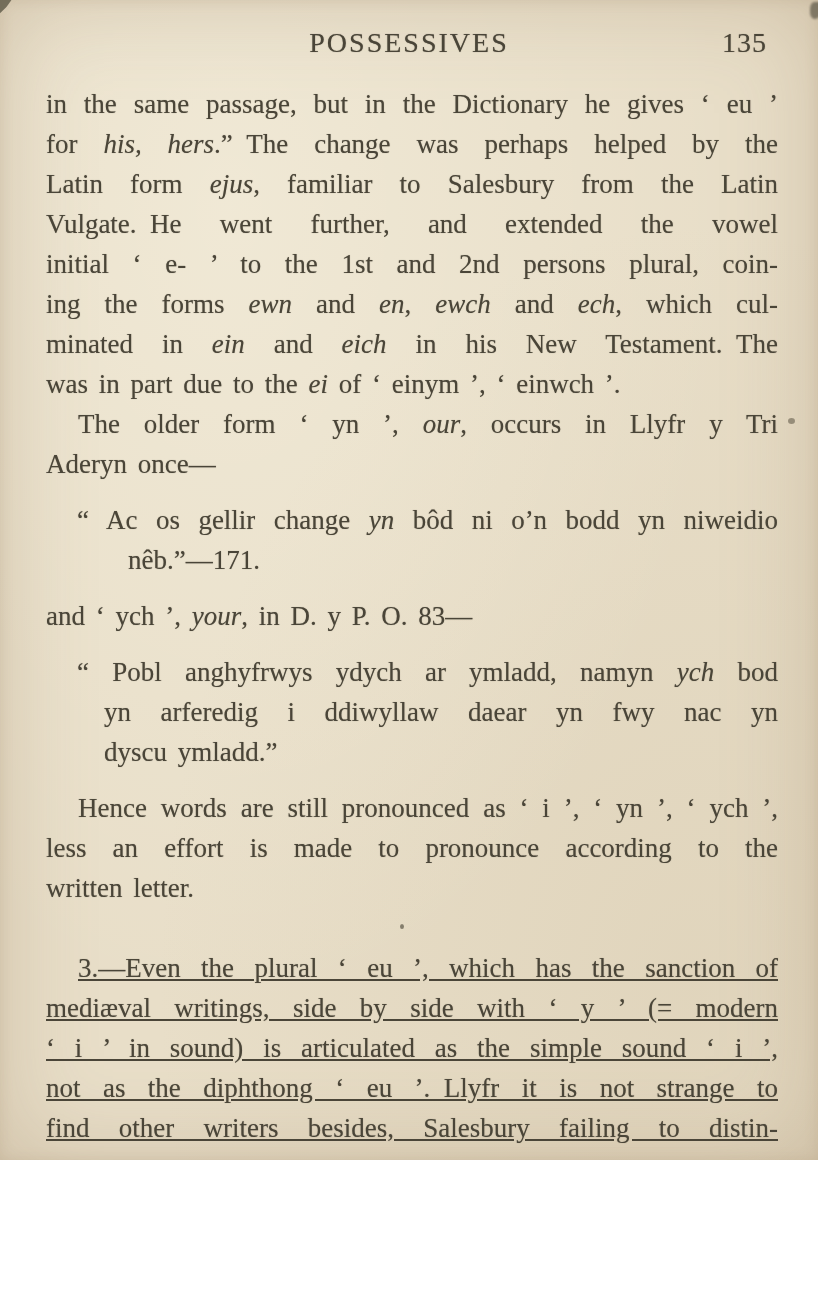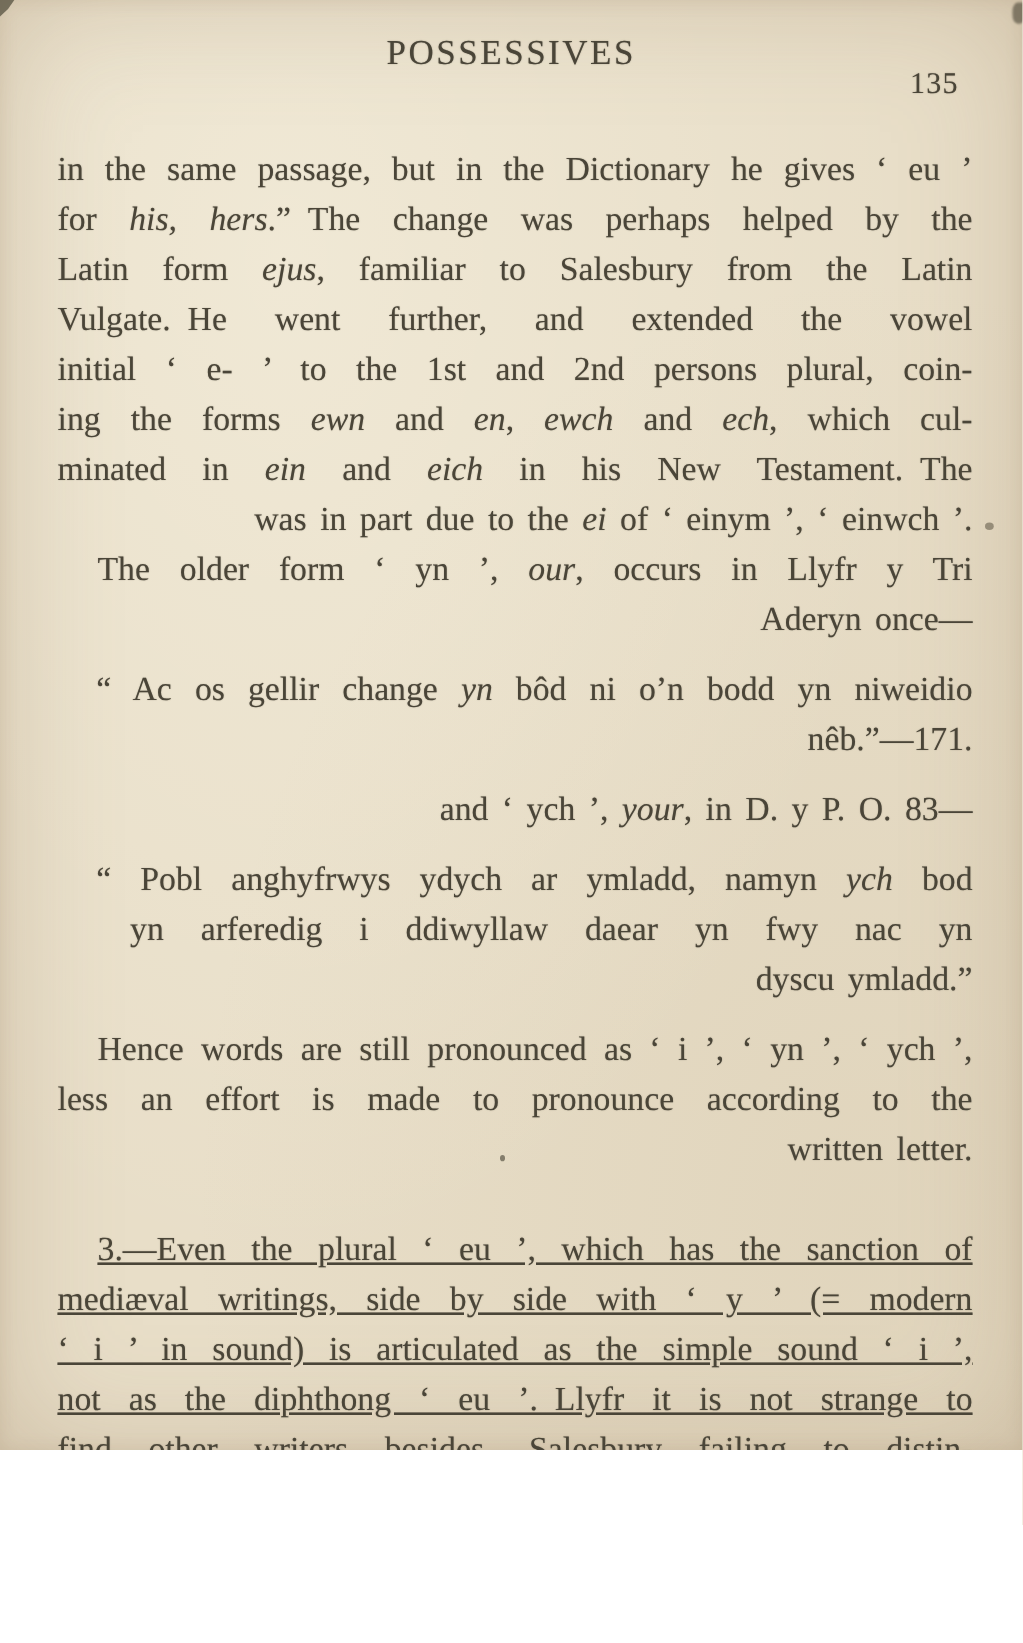--- a/index.html
+++ b/index.html
@@ -27,48 +27,46 @@
     left: 0; right: 0;
     text-align: center;
     font-size: 28px;
     letter-spacing: 2px;
     line-height: 42px;
     text-shadow: 0 0 1px rgba(74,69,56,0.55);
   }
   .header .pagenum {
     position: absolute;
     right: 51px; top: 0;
-    font-size: 24px;
+    font-size: 28px;
     line-height: 42px;
     letter-spacing: 1px;
     text-shadow: 0 0 1px rgba(74,69,56,0.55);
-    margin-top: 24px;
   }
   
   .bodycol {
     position: absolute;
     top: 84px;
     left: 46px;
     width: 732px;
     font-size: 27px;
     text-shadow: 0 0 1px rgba(74,69,56,0.45);
-    margin-top: 31px;
   }
   .line {
     height: 40px;
     line-height: 40px;
     white-space: nowrap;
     word-spacing: 2px;
     text-align: left;
   }
   .line.just {
     text-align: justify;
     text-align-last: justify;
   }
-  .line:not(.just) { word-spacing: 4px; text-align: right; }
+  .line:not(.just) { word-spacing: 4px; }
   .body-para { margin: 0; }
   .body-para.indent .line:first-child { text-indent: 32px; }
   .quote { margin: 16px 0; padding-left: 58px; }
   .quote .line.hang { text-indent: -27px; }
   .quote .line.run { padding-left: 24px; }
   .body-para.section-start { margin-top: 40px; text-decoration: underline; }
   em { font-style: italic; }
   
   .blemish { position: absolute; }
   .blemish.tl {

